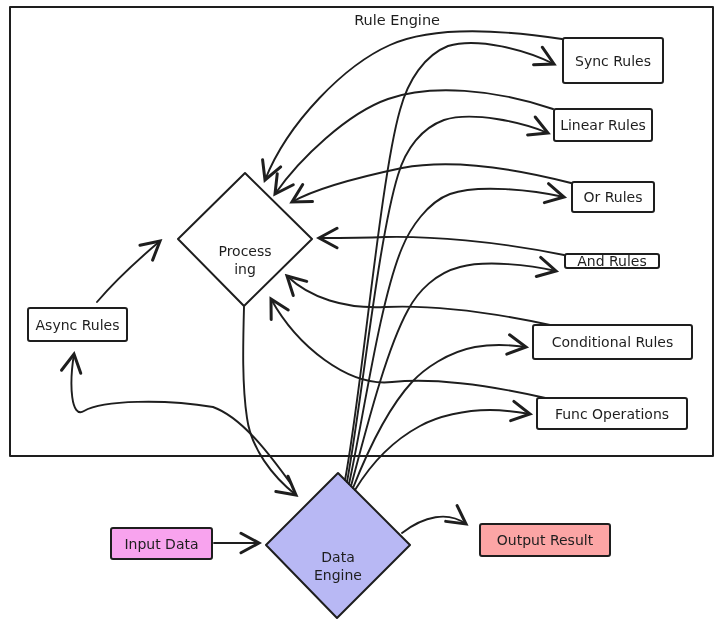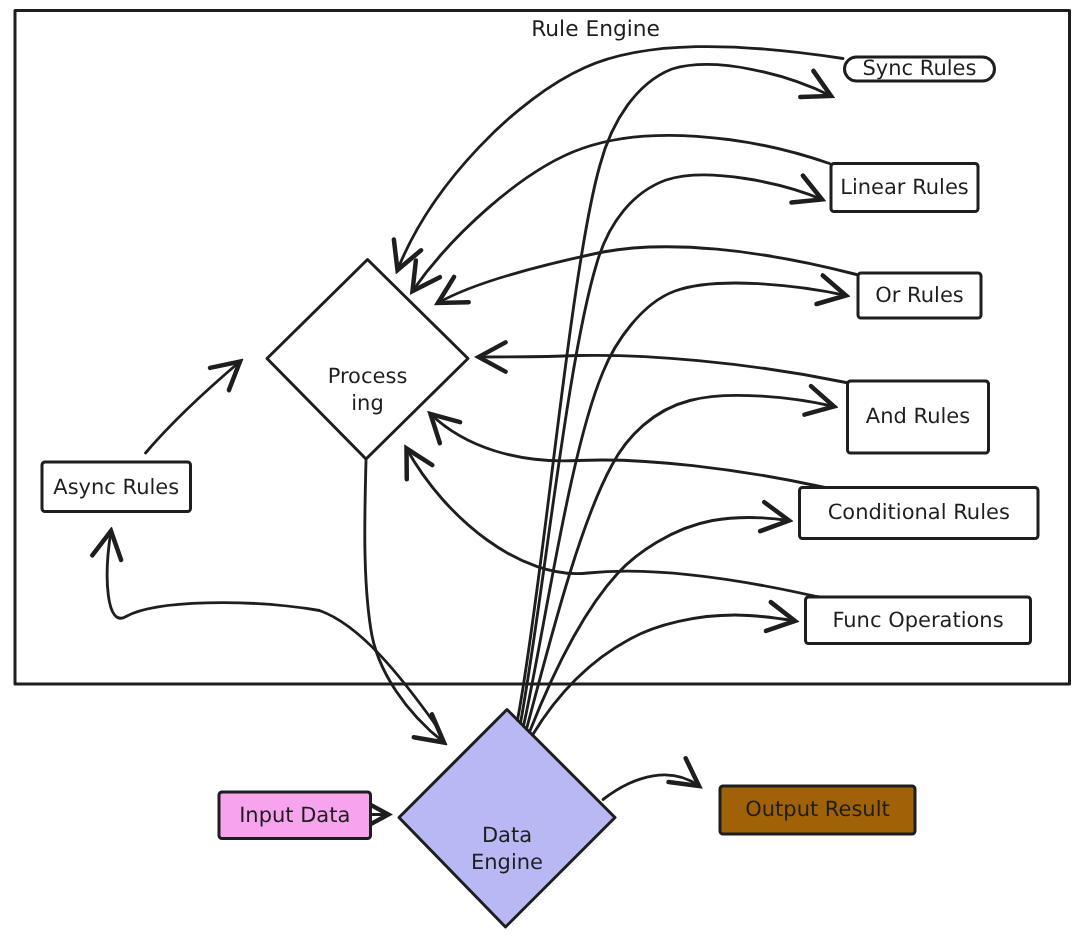--- a/index.html
+++ b/index.html
@@ -10,21 +10,21 @@
   }
   svg.layer{position:absolute;left:0;top:0;width:720px;height:625px;}
   svg .edge{fill:none;stroke:#1e1e1e;stroke-width:1.9;stroke-linecap:round;}
   svg .shape{stroke:#1e1e1e;stroke-width:2;stroke-linejoin:round;}
   .node{
     position:absolute;display:flex;align-items:center;justify-content:center;
     background:#ffffff;border:2px solid #1e1e1e;border-radius:3px;
     font-size:14px;line-height:1;white-space:nowrap;box-sizing:border-box;
   }
   .node.pink{background:#f8a3ee;}
-  .node.green{background:#a16207;}
+  .node.green{background:#fca5a5;}
   .floating-label{
     position:absolute;text-align:right;font-size:14.5px;line-height:1;
   }
   .diamond-label{
     position:absolute;text-align:center;font-size:14px;line-height:18px;margin-top:20px;
   }
   .diamond-label span{display:block;}
 </style>
 </head>
 <body>
@@ -60,33 +60,33 @@
   <path class="edge" d="M 291,484 C 268,452 241,417 213,407 C 165,399 103,400 84,411 C 71,419 69,385 74,354" marker-end="url(#ah)"></path>
 
   <path class="edge" d="M 214,543 C 230,543 243,543 259,543" marker-end="url(#ah)"></path>
   <path class="edge" d="M 402,533 C 424,516 448,511 466,524" marker-end="url(#ah)"></path>
 </svg>
 
 <div class="floating-label" style="left:280px;top:13px;width:160px;">Rule Engine</div>
 
 <div class="node" style="left:27px;top:307px;width:101px;height:35px;">Async Rules</div>
 
-<div class="node" style="left:562px;top:37px;width:102px;height:18px;border-radius:14px;">Sync Rules</div>
+<div class="node" style="left:562px;top:37px;width:102px;height:47px;">Sync Rules</div>
 
 <div class="node" style="left:553px;top:108px;width:100px;height:34px;">Linear Rules</div>
 
 <div class="node" style="left:571px;top:181px;width:84px;height:32px;">Or Rules</div>
 
-<div class="node" style="left:564px;top:253px;width:96px;height:50px;">And Rules</div>
+<div class="node" style="left:564px;top:253px;width:96px;height:16px;">And Rules</div>
 
 <div class="node" style="left:532px;top:324px;width:161px;height:36px;">Conditional Rules</div>
 
 <div class="node" style="left:536px;top:397px;width:152px;height:33px;">Func Operations</div>
 
-<div class="node pink" style="left:110px;top:527px;width:103px;height:33px;margin-left:35px;">Input Data</div>
+<div class="node pink" style="left:110px;top:527px;width:103px;height:33px;">Input Data</div>
 
 <div class="node green" style="left:479px;top:523px;width:132px;height:34px;">Output Result</div>
 
 <div class="diamond-label" style="left:195px;top:222px;width:100px;">
   <span>Process</span>
   <span>ing</span>
 </div>
 
 <div class="diamond-label" style="left:288px;top:528px;width:100px;">
   <span>Data</span>

